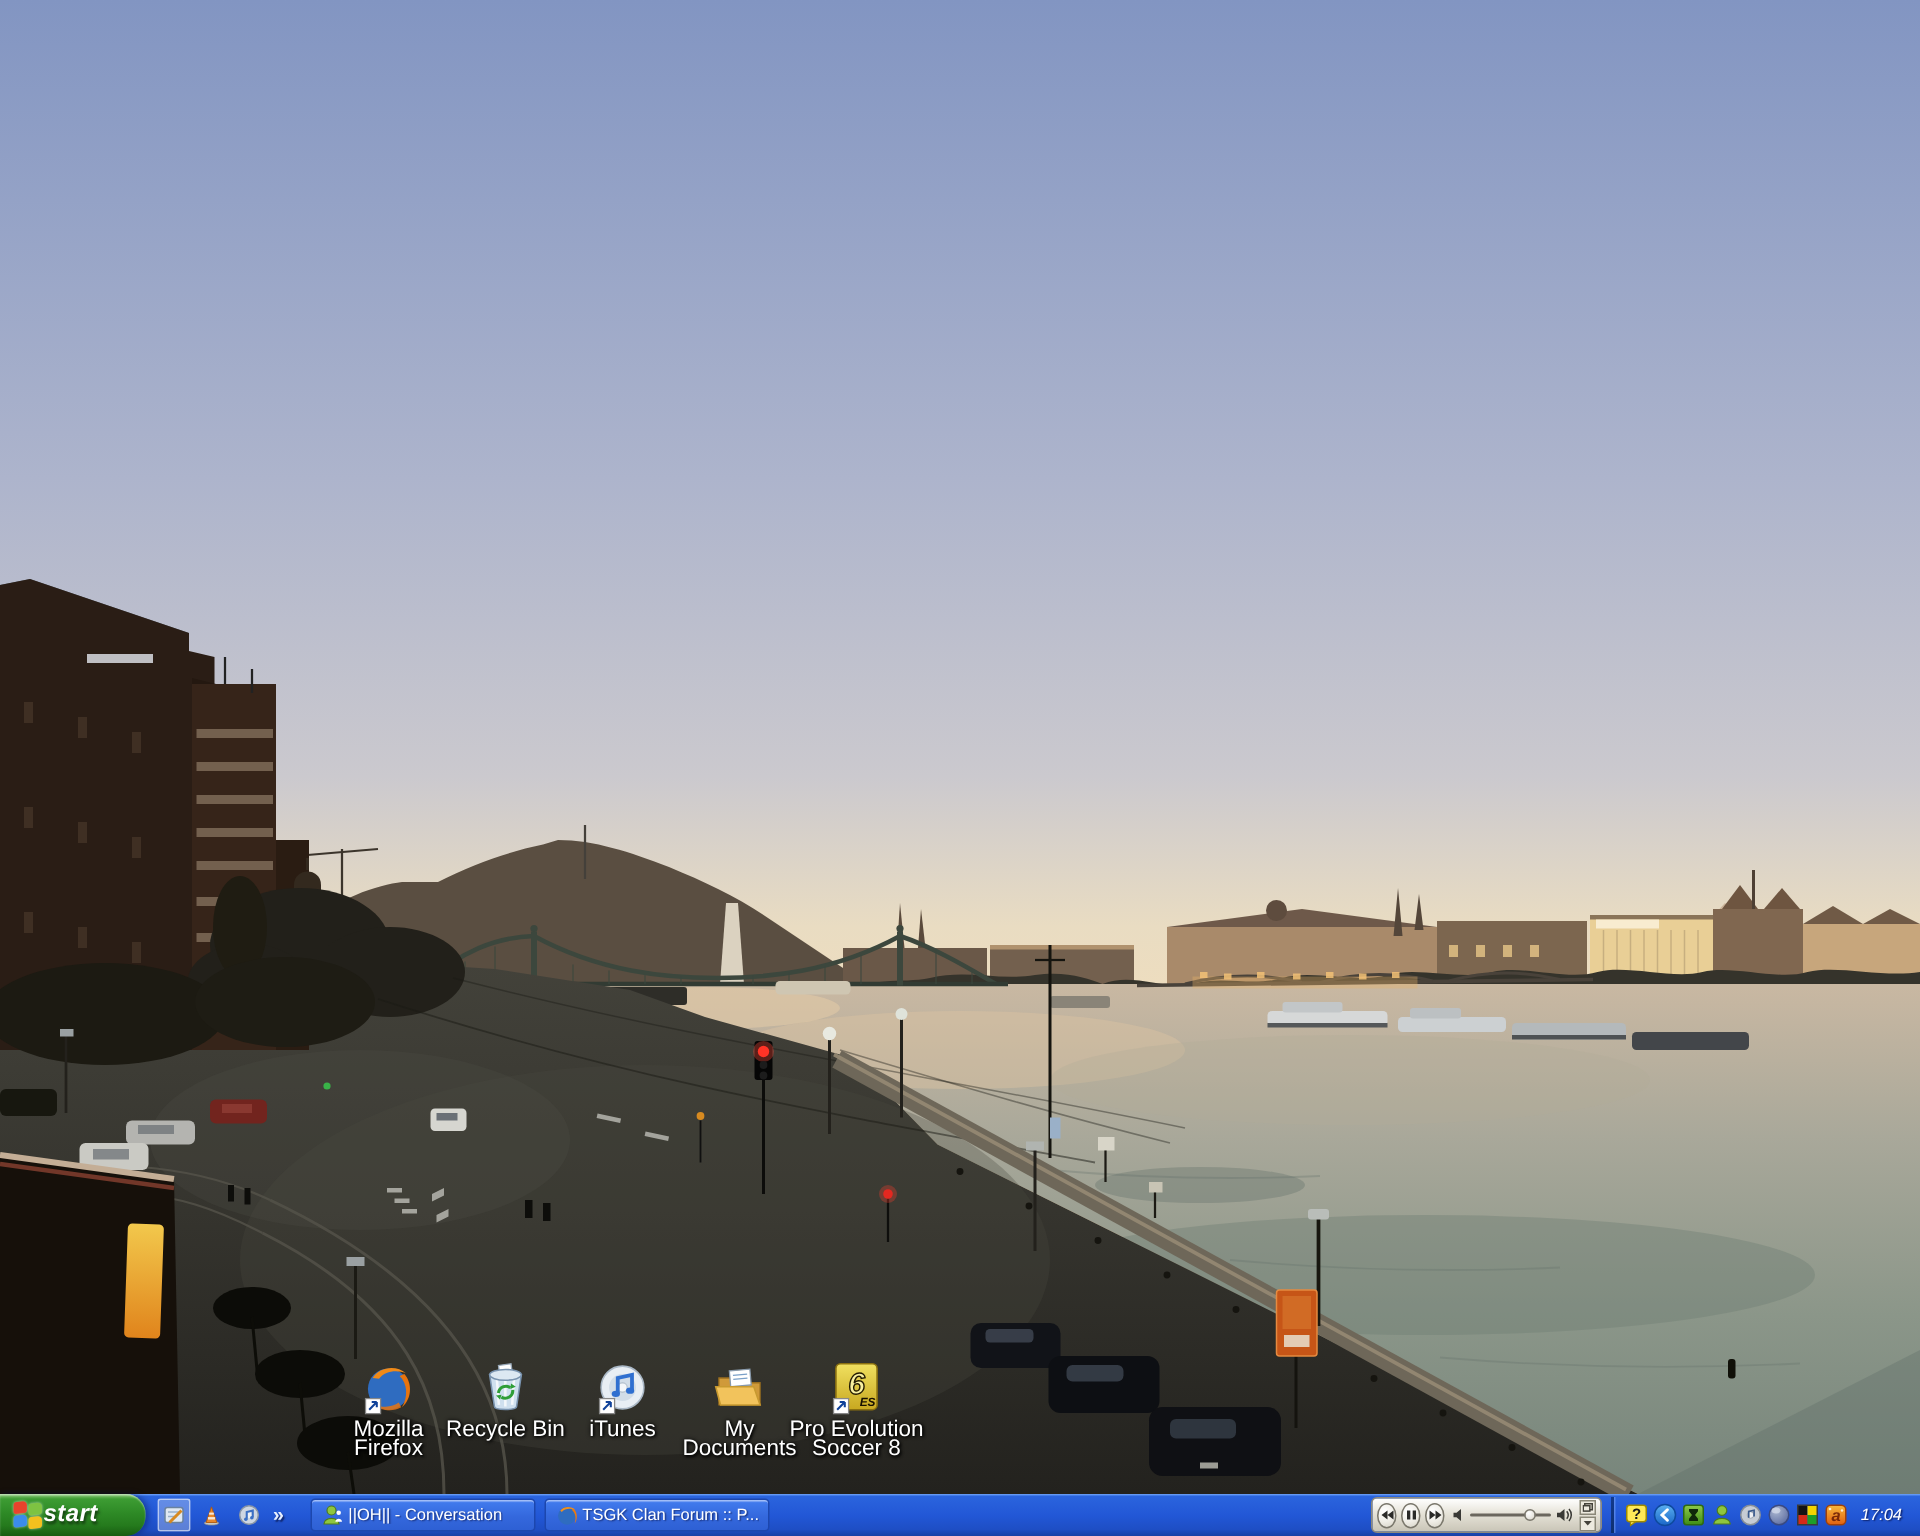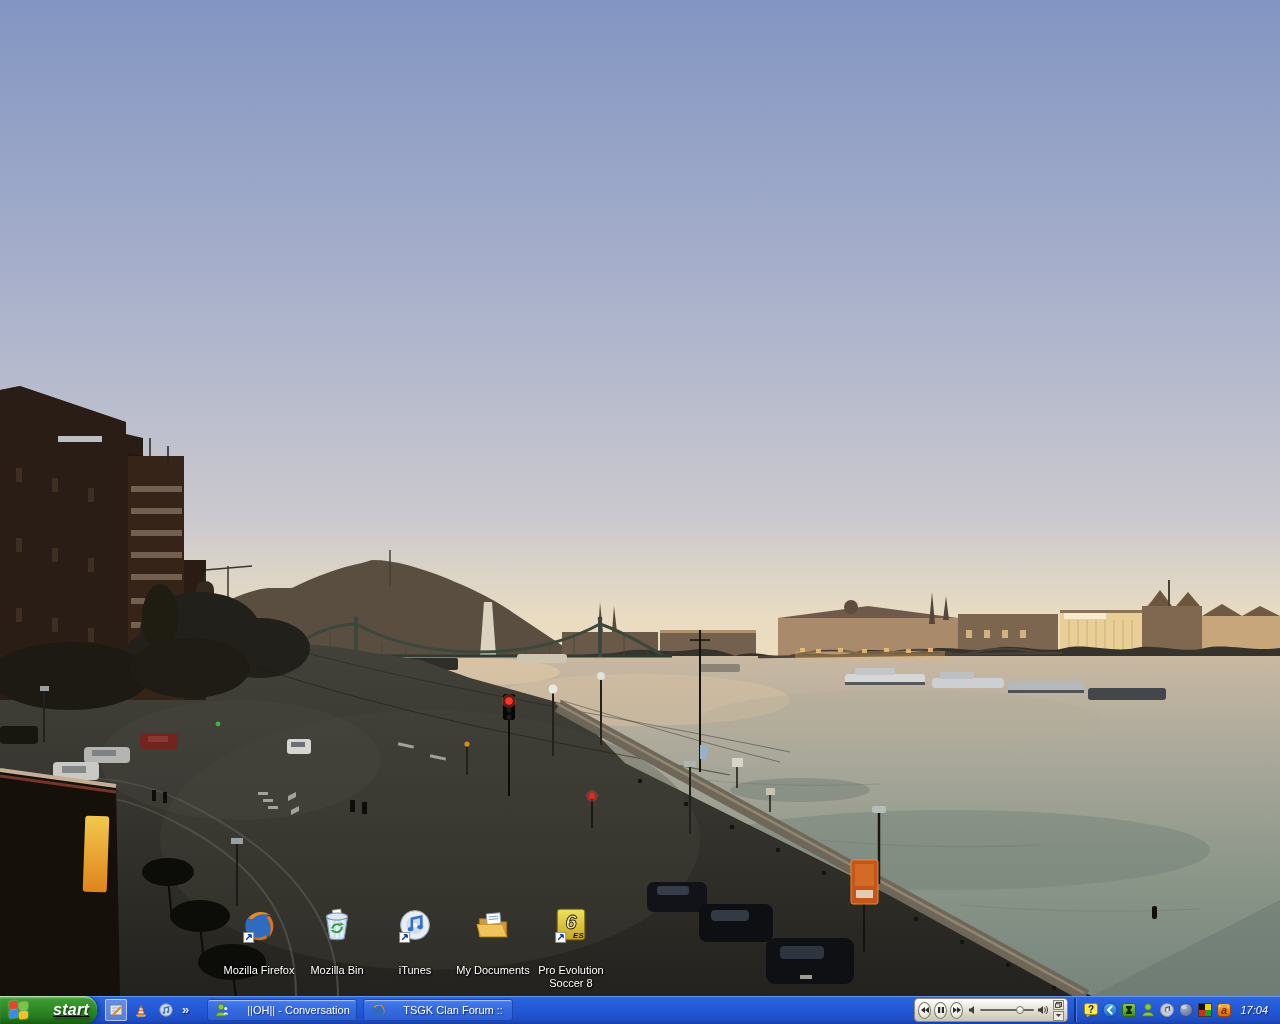--- a/index.html
+++ b/index.html
@@ -8,49 +8,49 @@
 
   
   .desktop{position:absolute;left:0;top:0;width:1280px;height:996px;overflow:hidden;}
   .desktop svg.wall{position:absolute;left:0;top:0;width:1280px;height:996px;display:block;}
 
   
   .icon-row{position:absolute;left:220px;top:906px;display:flex;}
   .dicon{width:78px;display:flex;flex-direction:column;align-items:center;cursor:default;}
   .dicon .art{width:38px;height:38px;position:relative;}
   .dicon .art svg{width:38px;height:38px;display:block;}
-  .dicon .lbl{margin-top:20px;width:92px;text-align:center;font-size:11px;line-height:13px;
+  .dicon .lbl{margin-top:2px;width:92px;text-align:center;font-size:15px;line-height:13px;
     color:#ffffff;text-shadow:1px 1px 2px #000,0 0 3px #000;}
 
   
   .taskbar{position:absolute;left:0;top:996px;width:1280px;height:28px;display:flex;align-items:stretch;
     background:linear-gradient(180deg,#4a87e8 0%,#2a66e0 4%,#2a63dd 9%,#2257d6 52%,#1e4ec4 85%,#1941a5 100%);
     box-shadow:inset 0 1px 0 rgba(130,175,255,.55);}
-  .start-btn{flex:0 0 auto;width:97px;height:28px;display:flex;align-items:center;gap:24px;padding-left:9px;
+  .start-btn{flex:0 0 auto;width:97px;height:28px;display:flex;align-items:center;gap:0;padding-left:9px;
     box-sizing:border-box;border-radius:0 13px 13px 0;cursor:pointer;
     background:linear-gradient(180deg,#8ecb7c 0%,#3d9c33 12%,#2e8a26 45%,#257a1d 75%,#175c10 100%);
-    box-shadow:inset 0 1px 1px rgba(255,255,255,.45),2px 0 4px rgba(0,20,80,.45);text-decoration:underline;}
+    box-shadow:inset 0 1px 1px rgba(255,255,255,.45),2px 0 4px rgba(0,20,80,.45);}
   .start-txt{color:#fff;font-size:16px;font-weight:bold;font-style:italic;letter-spacing:.3px;
     text-shadow:1px 2px 2px rgba(0,0,0,.55);padding-right:8px;}
   .winflag{width:20px;height:18px;position:relative;flex:0 0 auto;}
   .winflag i{position:absolute;width:9px;height:8px;border-radius:2px 3px 2px 2px;
     box-shadow:0 0 2px rgba(255,255,255,.6);}
   .winflag .fr{left:0;top:0;background:#e8432c;transform:skewY(-6deg);}
   .winflag .fg{left:10px;top:1px;background:#7ec342;transform:skewY(-6deg);}
   .winflag .fb{left:0;top:9px;background:#3b8cea;transform:skewY(-6deg);}
   .winflag .fy{left:10px;top:10px;background:#f4c01e;transform:skewY(-6deg);}
 
   .ql{flex:0 0 auto;display:flex;align-items:center;gap:3px;padding:0 6px 0 8px;}
   .ql-btn{width:22px;height:22px;display:flex;align-items:center;justify-content:center;cursor:pointer;border-radius:2px;}
   .ql-btn.pressed{background:rgba(255,255,255,.28);box-shadow:inset 0 0 0 1px rgba(255,255,255,.55);}
   .ql-chev{color:#e8f0ff;font-size:13px;font-weight:bold;line-height:22px;cursor:pointer;
     text-shadow:1px 1px 1px rgba(0,0,30,.6);padding:0 2px;}
 
   .tb-buttons{flex:0 0 auto;display:flex;align-items:center;gap:6px;margin-left:10px;}
-  .tb-btn{width:150px;height:22px;box-sizing:border-box;display:flex;align-items:center;gap:17px;
+  .tb-btn{width:150px;height:22px;box-sizing:border-box;display:flex;align-items:center;gap:2px;
     padding:0 6px;border-radius:3px;border:1px solid #1c47ae;cursor:pointer;overflow:hidden;
     background:linear-gradient(180deg,#6a98f4 0%,#4079ec 10%,#3468dd 55%,#2e60d4 100%);
     box-shadow:inset 0 1px 0 rgba(255,255,255,.4);}
   .tb-btn .t{color:#fff;font-size:11px;white-space:nowrap;overflow:hidden;text-overflow:clip;
     text-shadow:1px 1px 1px rgba(0,0,40,.5);}
   .tb-btn svg{flex:0 0 auto;}
 
   .tb-spacer{flex:1 1 auto;}
 
   .deskband{flex:0 0 auto;align-self:center;height:24px;width:154px;box-sizing:border-box;margin-right:5px;
@@ -419,21 +419,21 @@
             </g>
             <ellipse cx="18" cy="10" rx="10" ry="3.4" fill="#dce8f2" stroke="#7a94b0" stroke-width="1"></ellipse>
             <g stroke="#2f9e38" stroke-width="1.9" fill="none">
               <path d="M13.5,21.5 a4.8,4.8 0 0 1 7.5,-3.4"></path>
               <path d="M22.6,19.5 a4.8,4.8 0 0 1 -7.2,4.6"></path>
             </g>
             <polygon points="21.5,15.5 24.5,17.5 21,19" fill="#2f9e38"></polygon>
             <polygon points="14.5,25.5 12,23 15.5,22.5" fill="#2f9e38"></polygon>
           </svg>
         </div>
-        <div class="lbl">Mozilla Bin</div>
+        <div class="lbl">Recycle Bin</div>
       </div>
 
       <div class="dicon">
         <div class="art">
           <svg viewBox="0 0 36 36">
             <circle cx="18" cy="18" r="13.5" fill="#e8eef4" stroke="#aab8c6" stroke-width="1"></circle>
             <circle cx="18" cy="18" r="8.5" fill="#d2dde8"></circle>
             <circle cx="18" cy="18" r="3" fill="#f4f7fa" stroke="#b8c4d0" stroke-width=".8"></circle>
             <path d="M15,22 L15,12 L24,10 L24,20" stroke="#2f6fd0" stroke-width="2.4" fill="none"></path>
             <ellipse cx="13.8" cy="22" rx="2.6" ry="2" fill="#2f6fd0"></ellipse>

